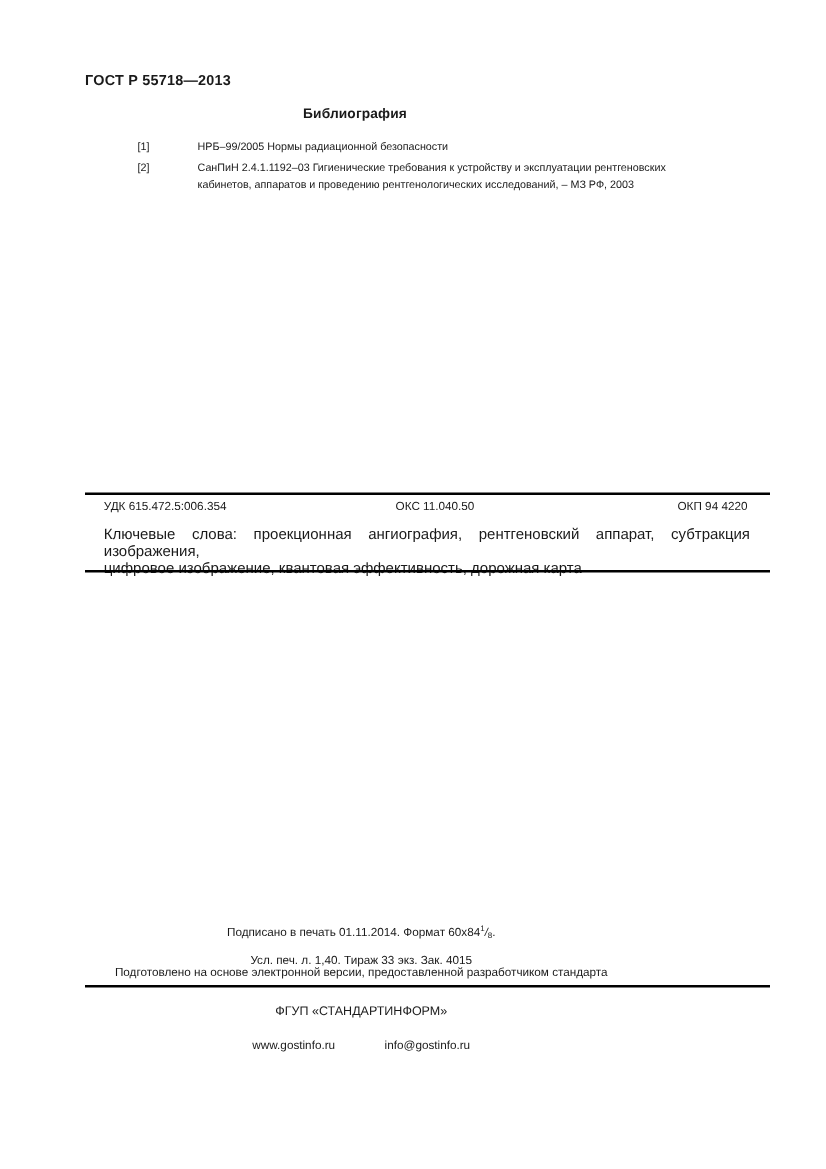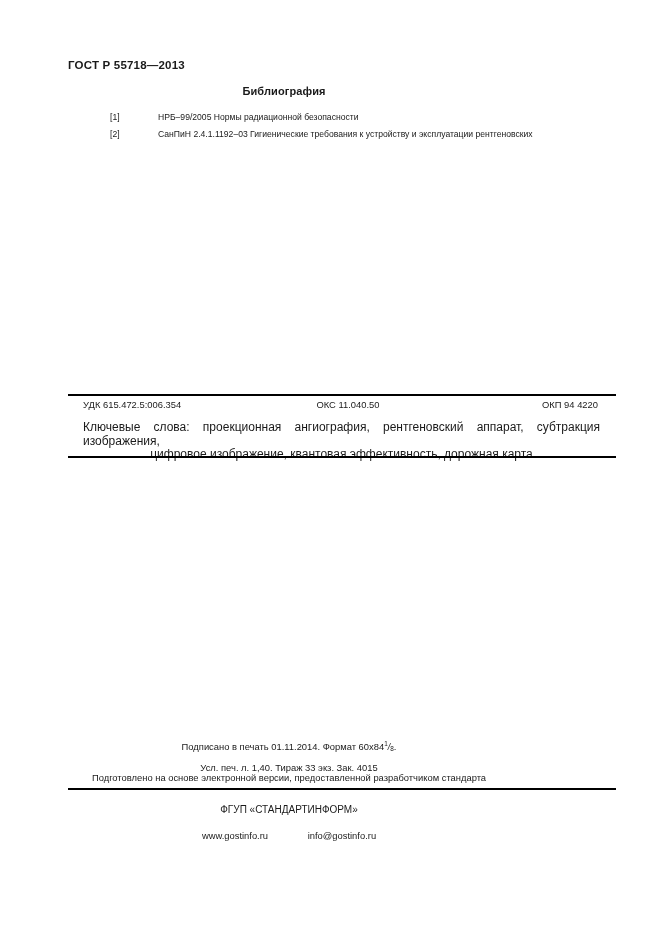--- a/index.html
+++ b/index.html
@@ -132,21 +132,21 @@
     position: absolute;
     left: 83px;
     top: 421px;
     width: 517px;
     font-size: 12px;
     line-height: 13.5px;
     text-align: justify;
   }
   .keywords .kw-line2 {
     display: block;
-    text-align: center;
+    text-align: left;
   }
 
   
   .imprint {
     position: absolute;
     left: 0;
     right: 0;
     top: 734px;
     text-align: center;
     font-size: 9.4px;
@@ -205,20 +205,21 @@
       <div class="biblio-num">[1]</div>
       <div class="biblio-text">
         <span>НРБ–99/2005 Нормы радиационной безопасности</span>
       </div>
     </div>
 
     <div class="biblio-row">
       <div class="biblio-num">[2]</div>
       <div class="biblio-text">
         <span>СанПиН 2.4.1.1192–03 Гигиенические требования к устройству и эксплуатации рентгеновских</span>
+        <span class="ln2">кабинетов, аппаратов и проведению рентгенологических исследований, – МЗ РФ, 2003</span>
       </div>
     </div>
 
   </div>
 
   <div class="rule rule-udk-top"></div>
 
   <div class="codes-row">
     <span class="code-udk">УДК 615.472.5:006.354</span>
     <span class="code-oks">ОКС 11.040.50</span>

